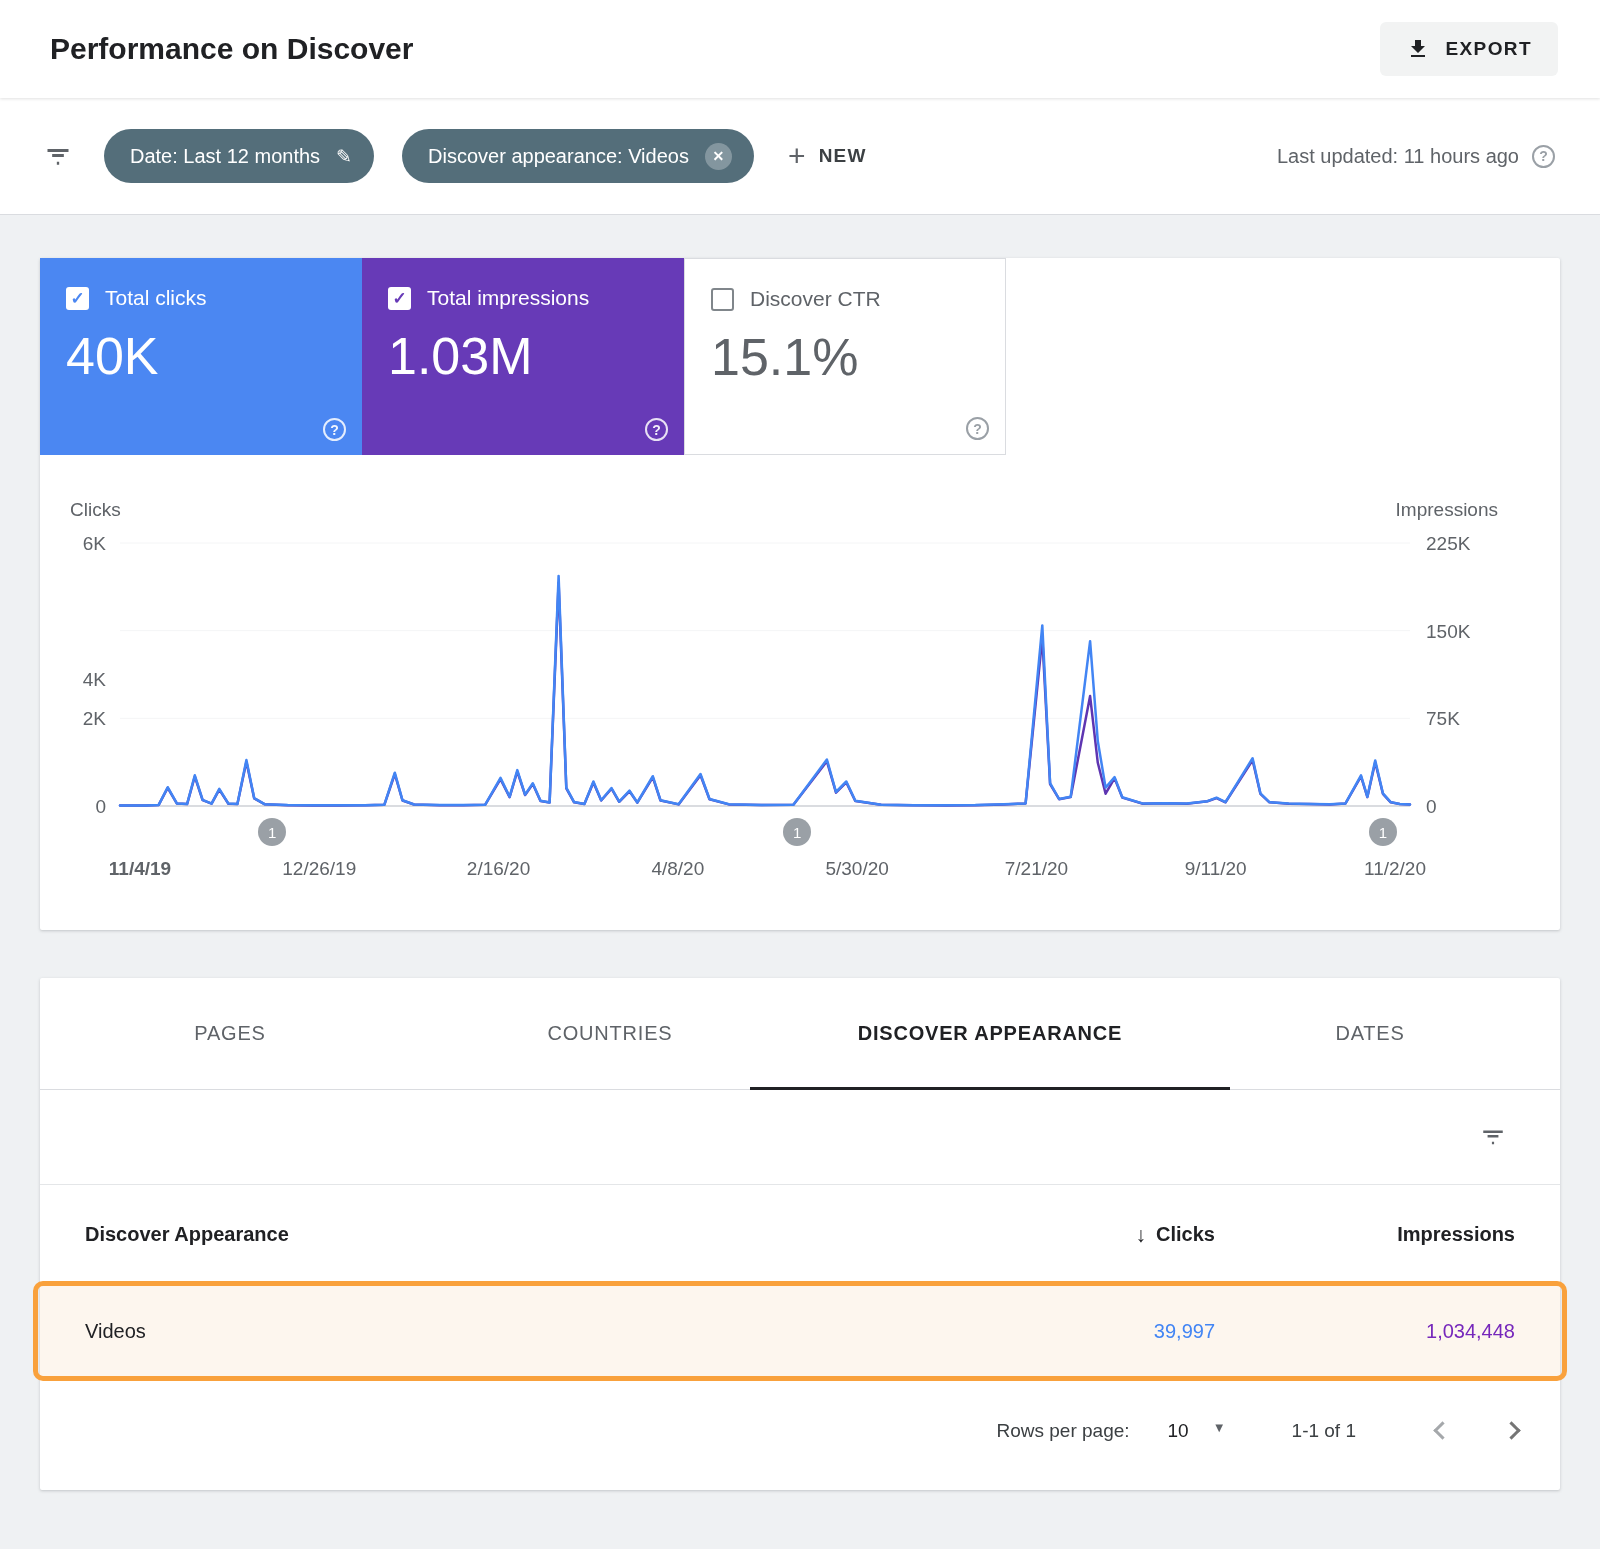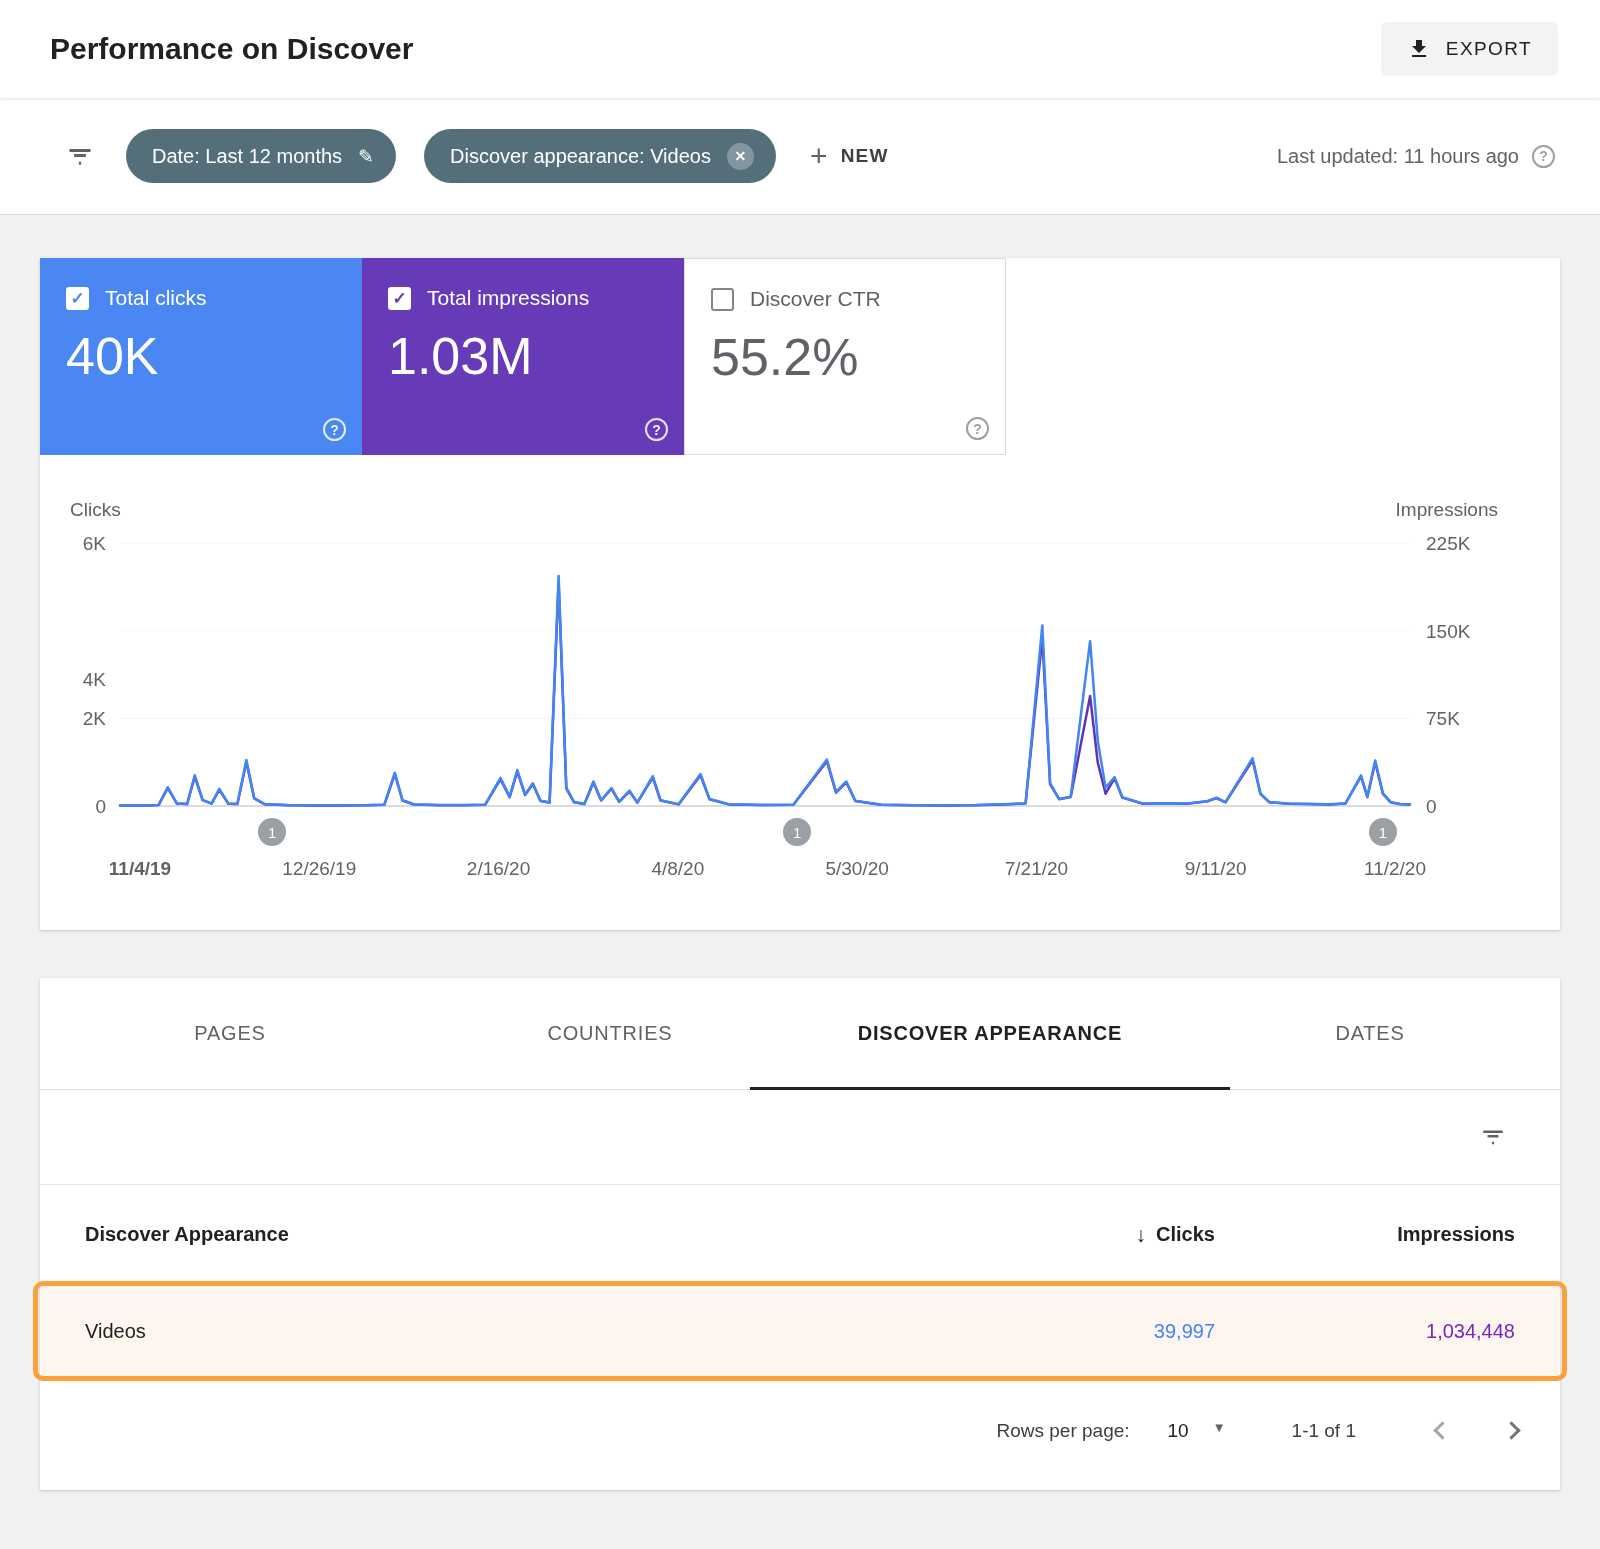--- a/index.html
+++ b/index.html
@@ -12,26 +12,26 @@
   
   .topbar {
     background: #fff; height: 98px; display: flex; align-items: center;
     justify-content: space-between; padding: 0 42px 0 50px;
     box-shadow: 0 1px 3px rgba(0,0,0,.12); position: relative; z-index: 3;
   }
   .page-title { font-size: 30px; font-weight: 700; }
   .export-btn {
     display: flex; align-items: center; gap: 15px; background: #f2f3f3;
     border: none; border-radius: 6px; padding: 15px 26px; cursor: pointer;
-    font-family: inherit; font-size: 19px; font-weight: 400; letter-spacing: 1.4px; color: #202124;
+    font-family: inherit; font-size: 19px; font-weight: 700; letter-spacing: 1.4px; color: #202124;
   }
   
   .filterbar {
     background: #fff; height: 117px; display: flex; align-items: center;
-    gap: 28px; padding: 0 45px 0 62px; border-bottom: 1px solid #dadce0;
+    gap: 28px; padding: 0 45px 0 40px; border-bottom: 1px solid #dadce0;
     position: relative; z-index: 2;
   }
   .filter-icon-btn { background: none; border: none; cursor: pointer; padding: 4px; }
   .chip {
     display: flex; align-items: center; gap: 16px; background: #546e7a; color: #fff;
     height: 54px; border-radius: 28px; padding: 0 22px 0 26px; font-size: 20px;
     border: none; cursor: pointer; font-family: inherit;
   }
   .chip .pencil { font-size: 19px; }
   .chip .close-circle {
@@ -180,21 +180,21 @@
         <span>Total impressions</span>
       </div>
       <div class="m-value">1.03M</div>
       <span class="m-help help-circle">?</span>
     </div>
     <div class="metric metric-plain">
       <div class="m-head">
         <span class="m-check"></span>
         <span>Discover CTR</span>
       </div>
-      <div class="m-value">55.2%</div>
+      <div class="m-value">15.1%</div>
       <span class="m-help help-circle">?</span>
     </div>
   </div>
   <div id="chart-area">
       <svg width="1430" height="357" style="position: absolute; left: 0px; top: 0px;">
         <line x1="80" x2="1370" y1="88" y2="88" stroke="#f4f5f6" stroke-width="1"></line>
         <line x1="80" x2="1370" y1="175.66666666666669" y2="175.66666666666669" stroke="#f4f5f6" stroke-width="1"></line>
         <line x1="80" x2="1370" y1="263.33333333333337" y2="263.33333333333337" stroke="#f4f5f6" stroke-width="1"></line>
         <line x1="80" x2="1370" y1="351" y2="351" stroke="#dadce0" stroke-width="2"></line>
         <path d="M80.0 350.5 L105.8 350.5 L118.7 349.9 L127.7 332.9 L136.8 348.4 L147.1 349.1 L154.8 321.5 L162.6 345.2 L171.6 348.7 L179.3 334.6 L188.4 348.7 L197.4 349.1 L206.4 306.8 L214.2 343.4 L224.5 349.2 L247.7 350.2 L273.5 350.4 L299.3 350.4 L325.1 350.2 L344.4 349.7 L354.8 319.0 L362.5 345.5 L374.1 349.5 L399.9 350.2 L423.1 350.2 L445.1 349.8 L460.5 324.1 L469.6 342.1 L477.3 316.5 L485.1 340.0 L492.8 329.1 L500.5 346.0 L509.6 347.6 L518.6 127.7 L526.3 333.3 L534.1 347.3 L544.4 349.1 L553.4 327.4 L561.2 345.5 L571.5 333.7 L579.2 346.8 L589.5 336.3 L597.3 347.6 L612.8 322.4 L620.5 345.5 L638.6 349.4 L660.5 320.3 L669.5 344.2 L688.9 349.4 L721.1 350.1 L753.4 349.7 L786.9 306.3 L796.0 337.6 L806.3 327.4 L815.3 346.0 L841.1 349.8 L873.4 350.2 L905.6 350.4 L935.3 350.2 L963.7 349.4 L985.6 348.4 L1002.3 182.7 L1010.1 329.1 L1019.1 344.2 L1030.7 342.1 L1050.1 241.1 L1057.8 307.8 L1065.6 338.7 L1074.6 323.2 L1082.3 342.6 L1103.0 348.7 L1124.9 348.3 L1146.8 348.7 L1167.5 346.3 L1176.5 343.1 L1185.5 347.3 L1212.6 305.2 L1220.4 338.8 L1229.4 347.3 L1248.7 348.7 L1269.4 349.1 L1290.0 349.4 L1305.5 348.4 L1321.0 321.5 L1327.4 342.1 L1335.2 307.3 L1342.9 338.8 L1350.7 347.3 L1359.7 349.1 L1370.0 349.5" fill="none" stroke="#5e35b1" stroke-width="2.5" stroke-linejoin="round" stroke-linecap="round"></path>

